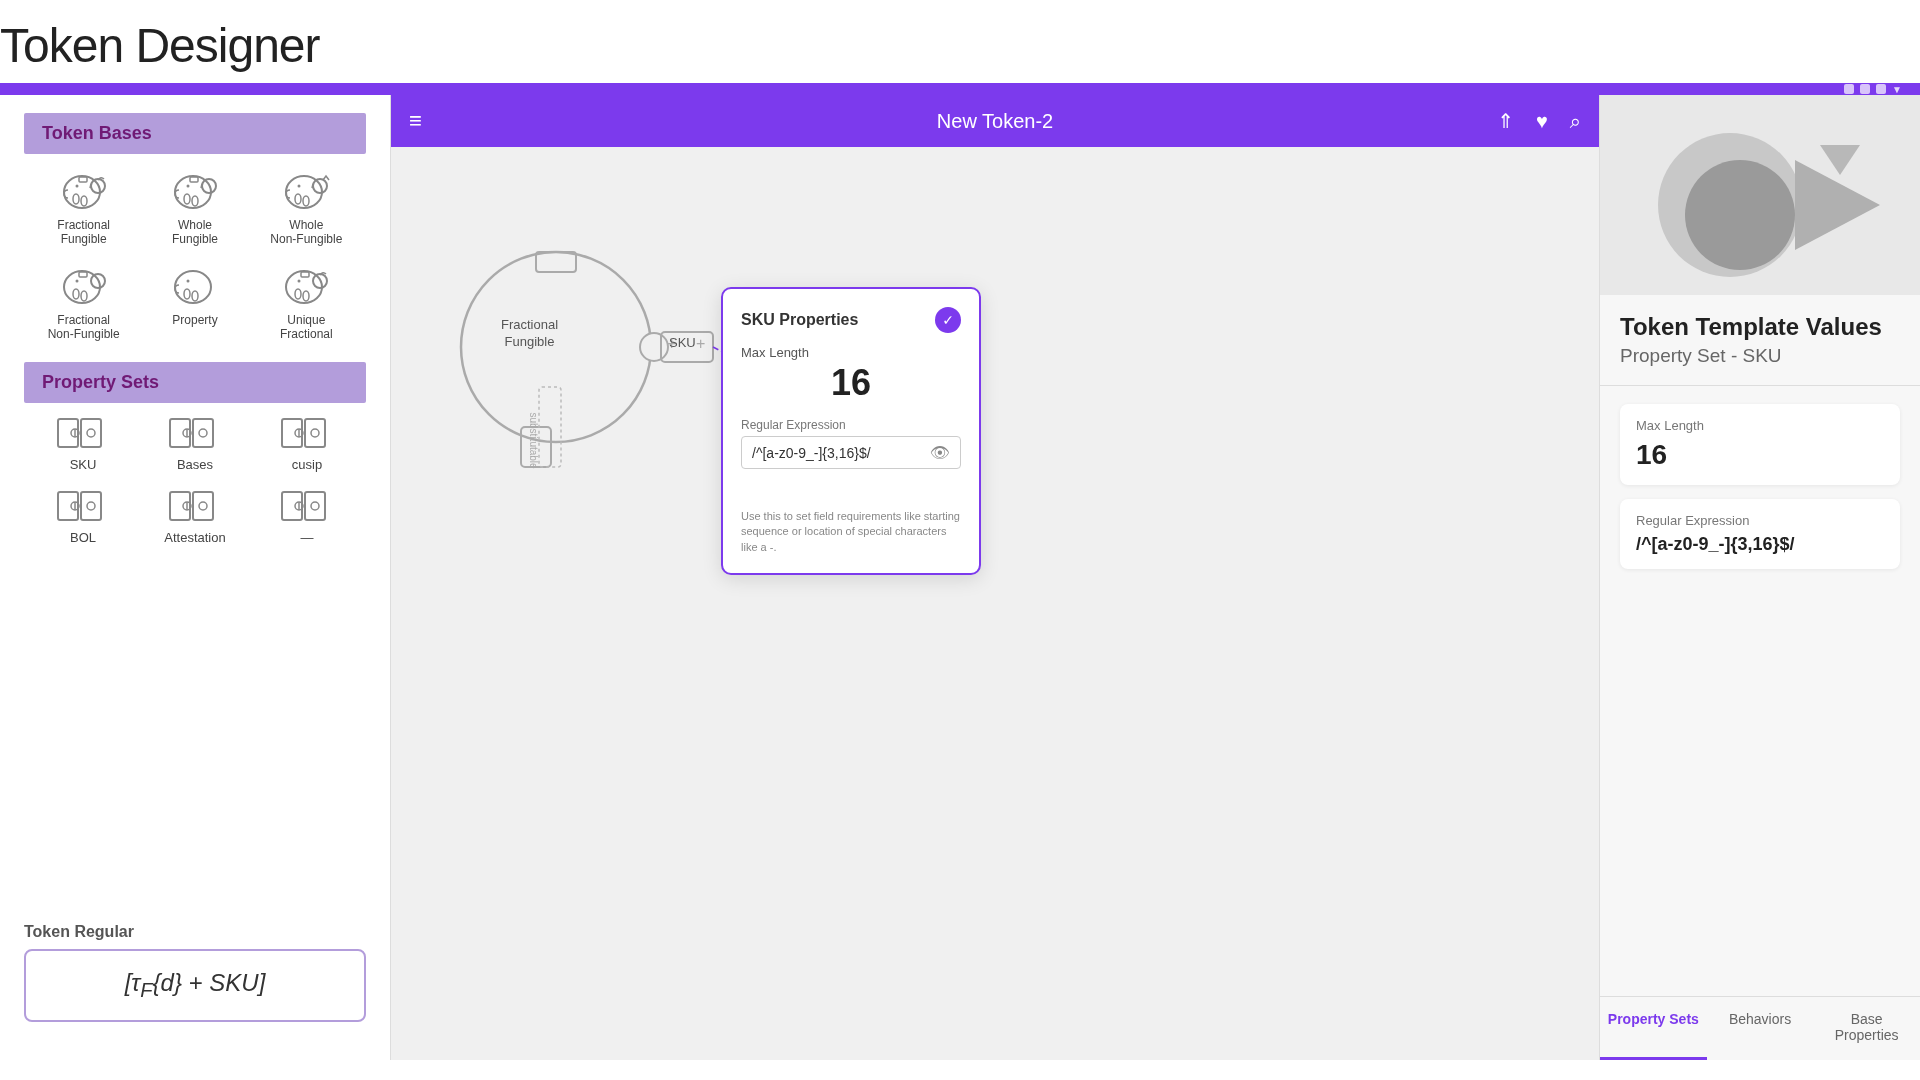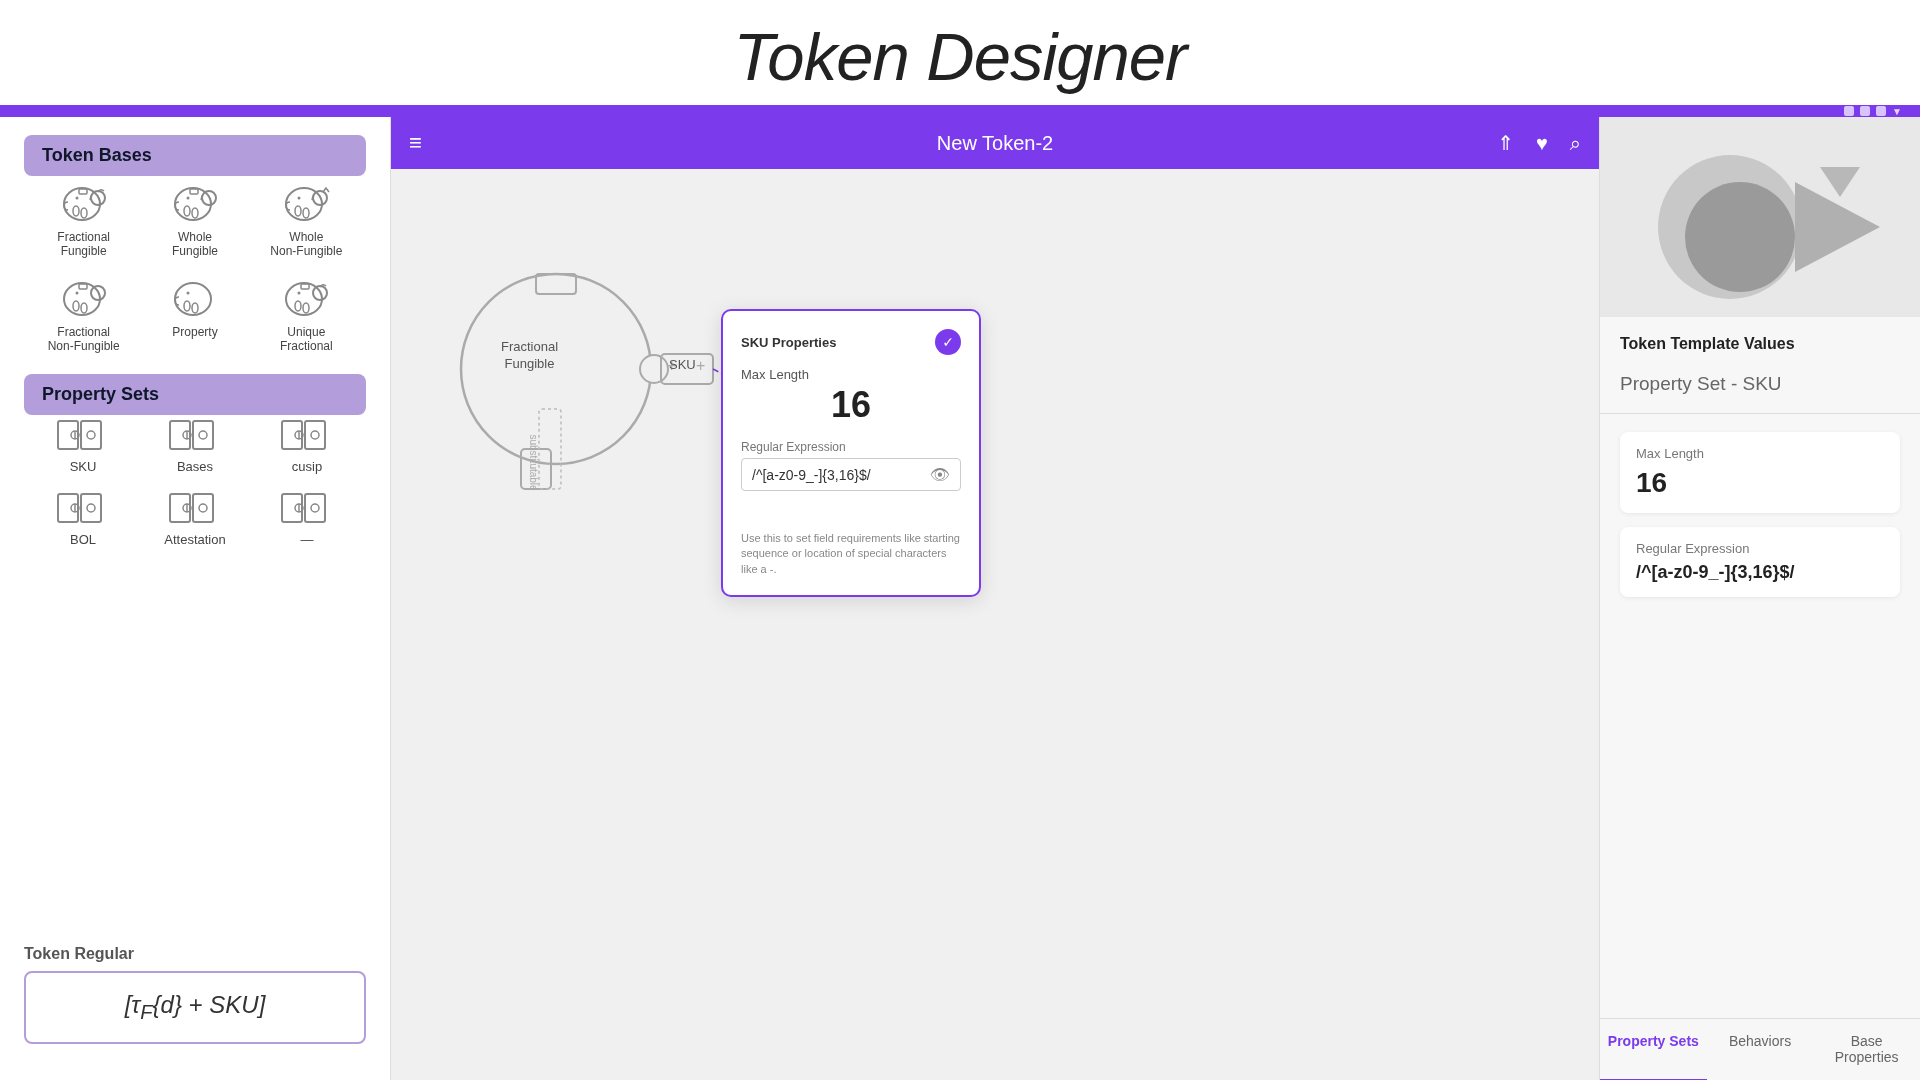--- a/index.html
+++ b/index.html
@@ -1,26 +1,25 @@
 <!DOCTYPE html>
 <html><head>
   <meta charset="utf-8">
   <style>
     * { box-sizing: border-box; margin: 0; padding: 0; }
     body { font-family: 'Segoe UI', Arial, sans-serif; background: #fff; width: 1920px; height: 1080px; overflow: hidden; }
 
     
     .page-title {
-      text-align: center;
-      font-size: 67px;
+      text-align: left;
+      font-size: 48px;
       font-weight: 300;
       color: #222;
       padding: 18px 0 10px;
       letter-spacing: -1px;
-      font-style: italic;
     }
 
     
     .top-bar {
       background: #7c3aed;
       height: 12px;
       width: 100%;
       display: flex;
       align-items: center;
       justify-content: flex-end;
@@ -52,26 +51,26 @@
       width: 390px;
       min-width: 390px;
       padding: 18px 24px;
       display: flex;
       flex-direction: column;
       gap: 20px;
     }
 
     .section-header {
       background: #b39ddb;
-      border-radius: 8px;
+      border-radius: 2px;
       padding: 10px 18px;
       font-size: 18px;
       font-weight: 600;
-      color: #0f172a;
-      margin-bottom: 0;
+      color: #701a75;
+      margin-bottom: 10px;
     }
 
     .token-bases-grid {
       display: grid;
       grid-template-columns: repeat(3, 1fr);
       gap: 12px;
       padding: 0 10px;
     }
 
     .token-item {
@@ -205,21 +204,21 @@
       box-shadow: 0 4px 20px rgba(0,0,0,0.12);
       z-index: 10;
     }
     .sku-properties-header {
       display: flex;
       justify-content: space-between;
       align-items: center;
       margin-bottom: 12px;
     }
     .sku-properties-title {
-      font-size: 13px;
+      font-size: 16px;
       font-weight: 600;
       color: #333;
     }
     .sku-check-icon {
       width: 26px; height: 26px;
       background: #7c3aed;
       border-radius: 50%;
       display: flex;
       align-items: center;
       justify-content: center;
@@ -285,24 +284,24 @@
       align-items: center;
       justify-content: center;
       position: relative;
     }
 
     .token-template-info {
       padding: 18px 20px;
       border-bottom: 1px solid #ddd;
     }
     .token-template-title {
-      font-size: 16px;
+      font-size: 24px;
       font-weight: 600;
       color: #222;
-      margin-bottom: 20px;
+      margin-bottom: 4px;
     }
     .token-template-subtitle {
       font-size: 19px;
       color: #666;
     }
 
     .token-values-panel {
       padding: 18px 20px;
       flex: 1;
     }

